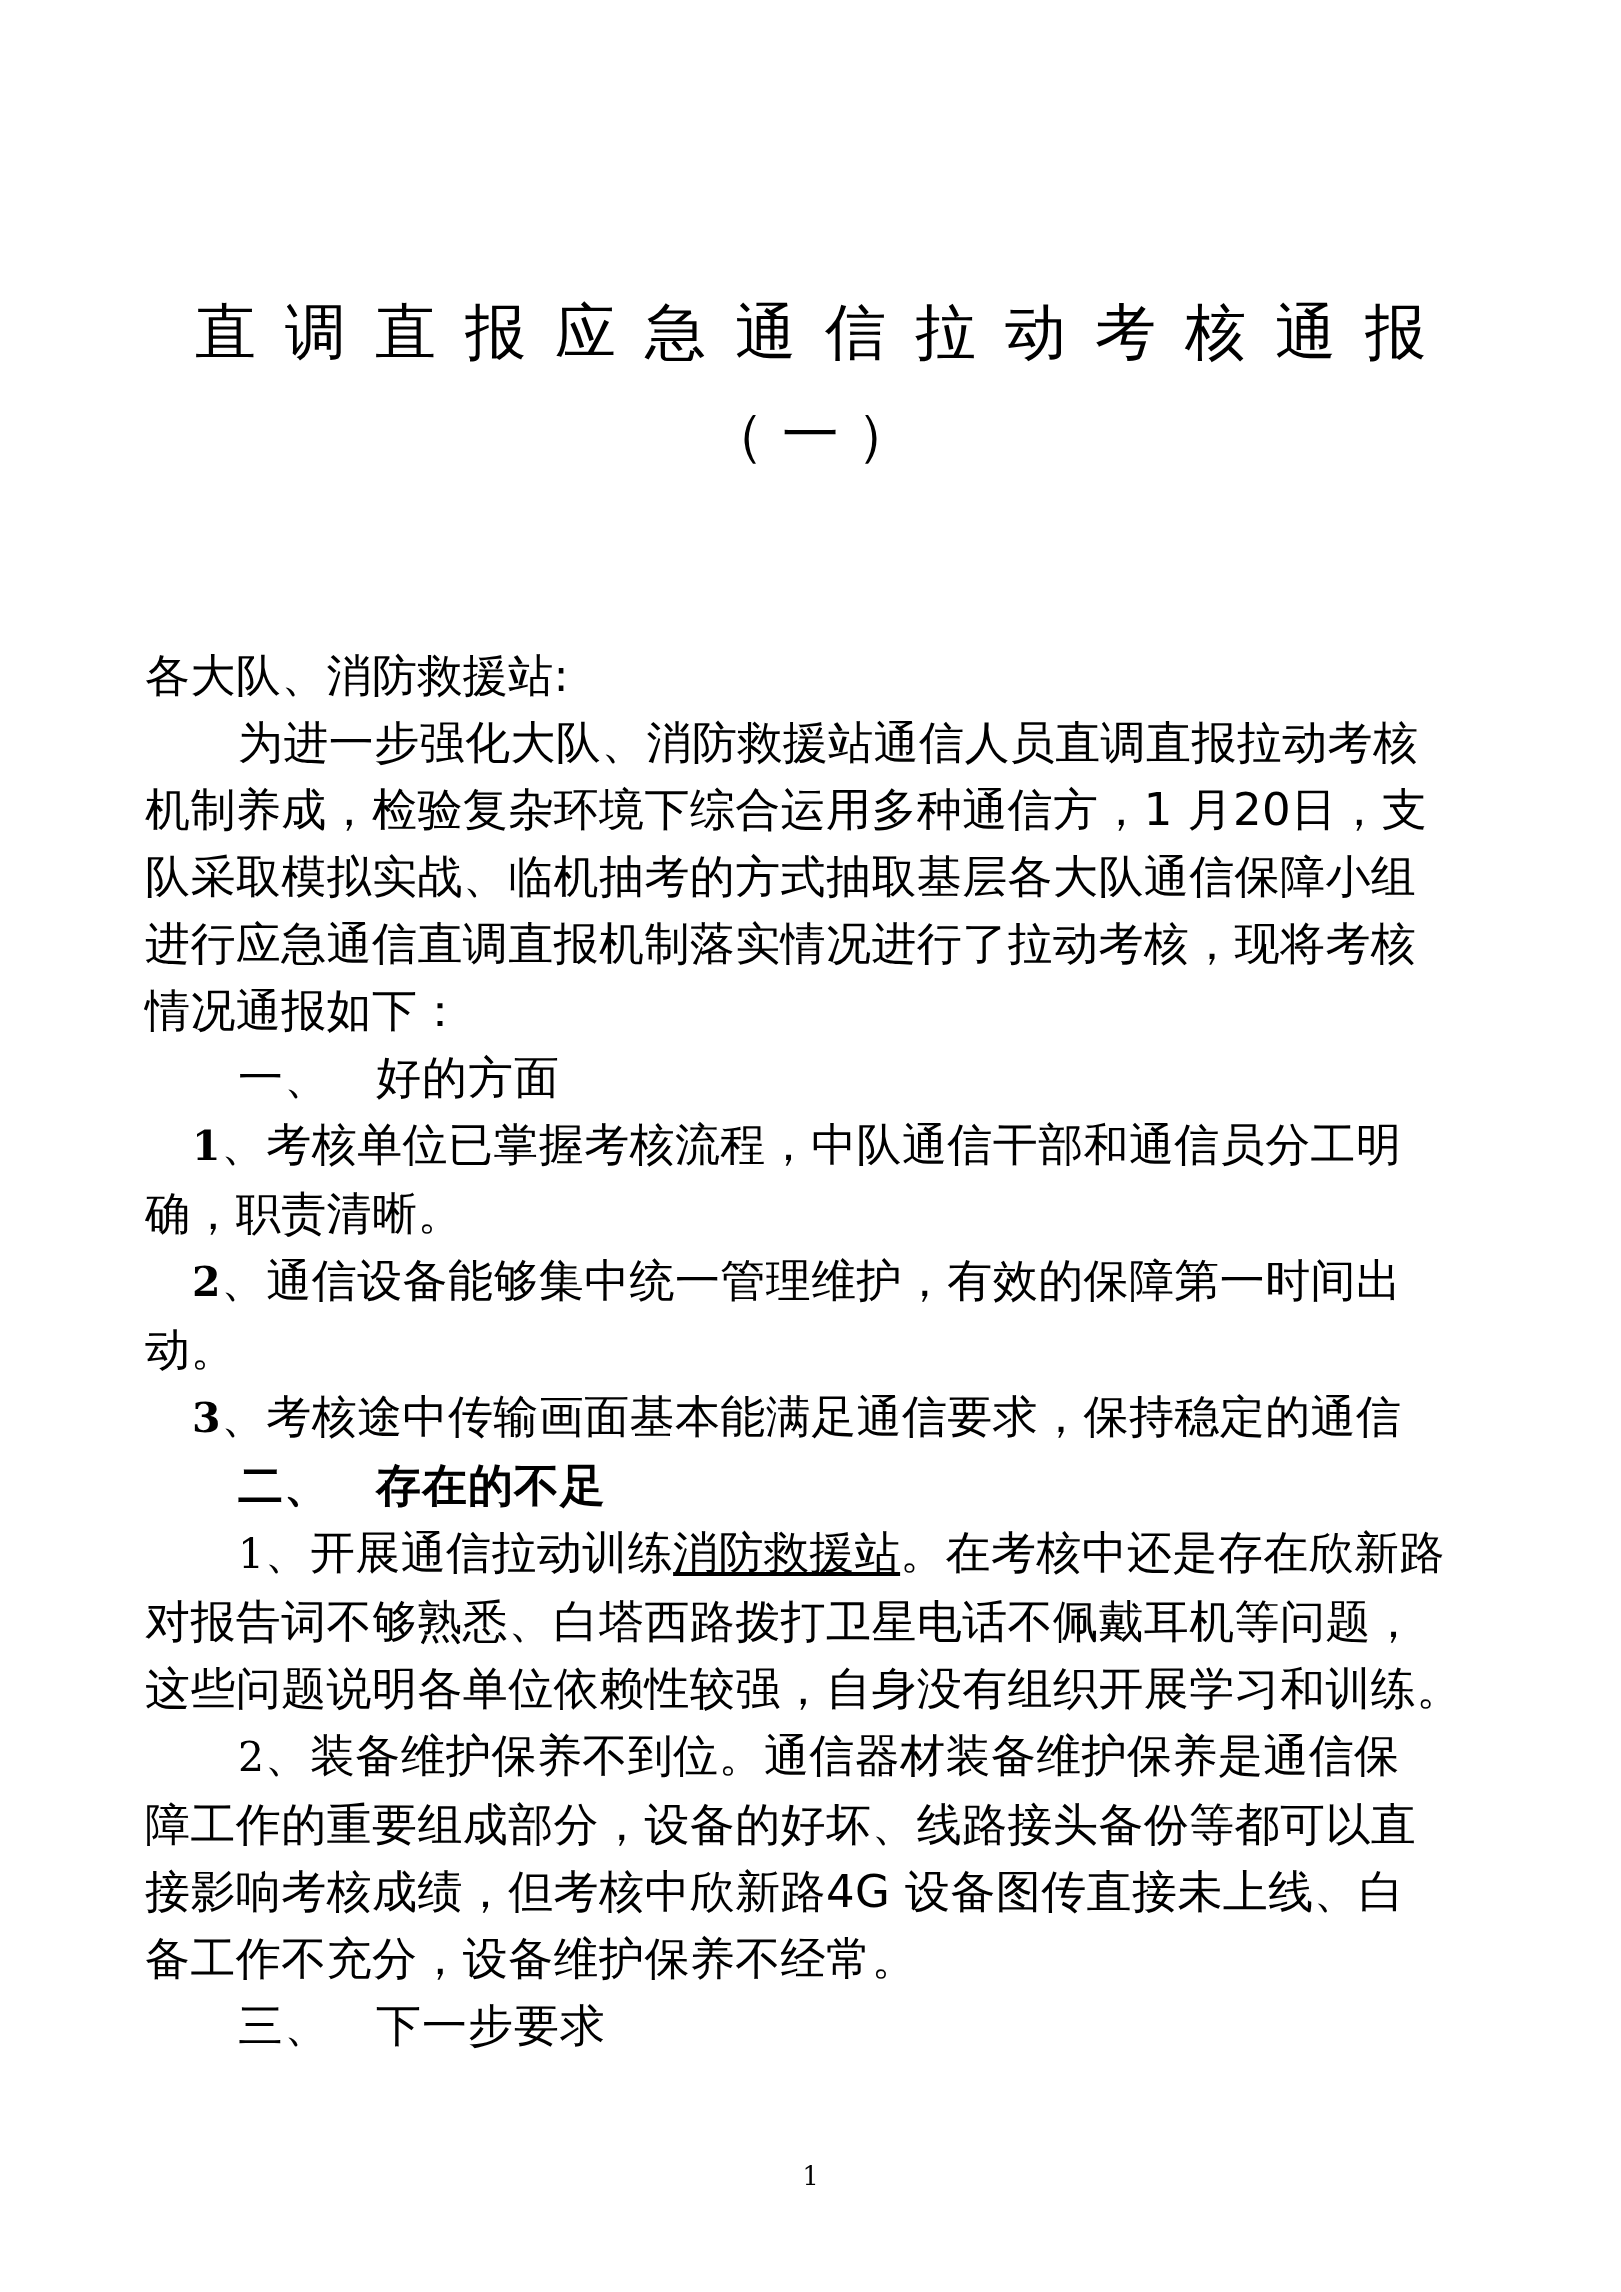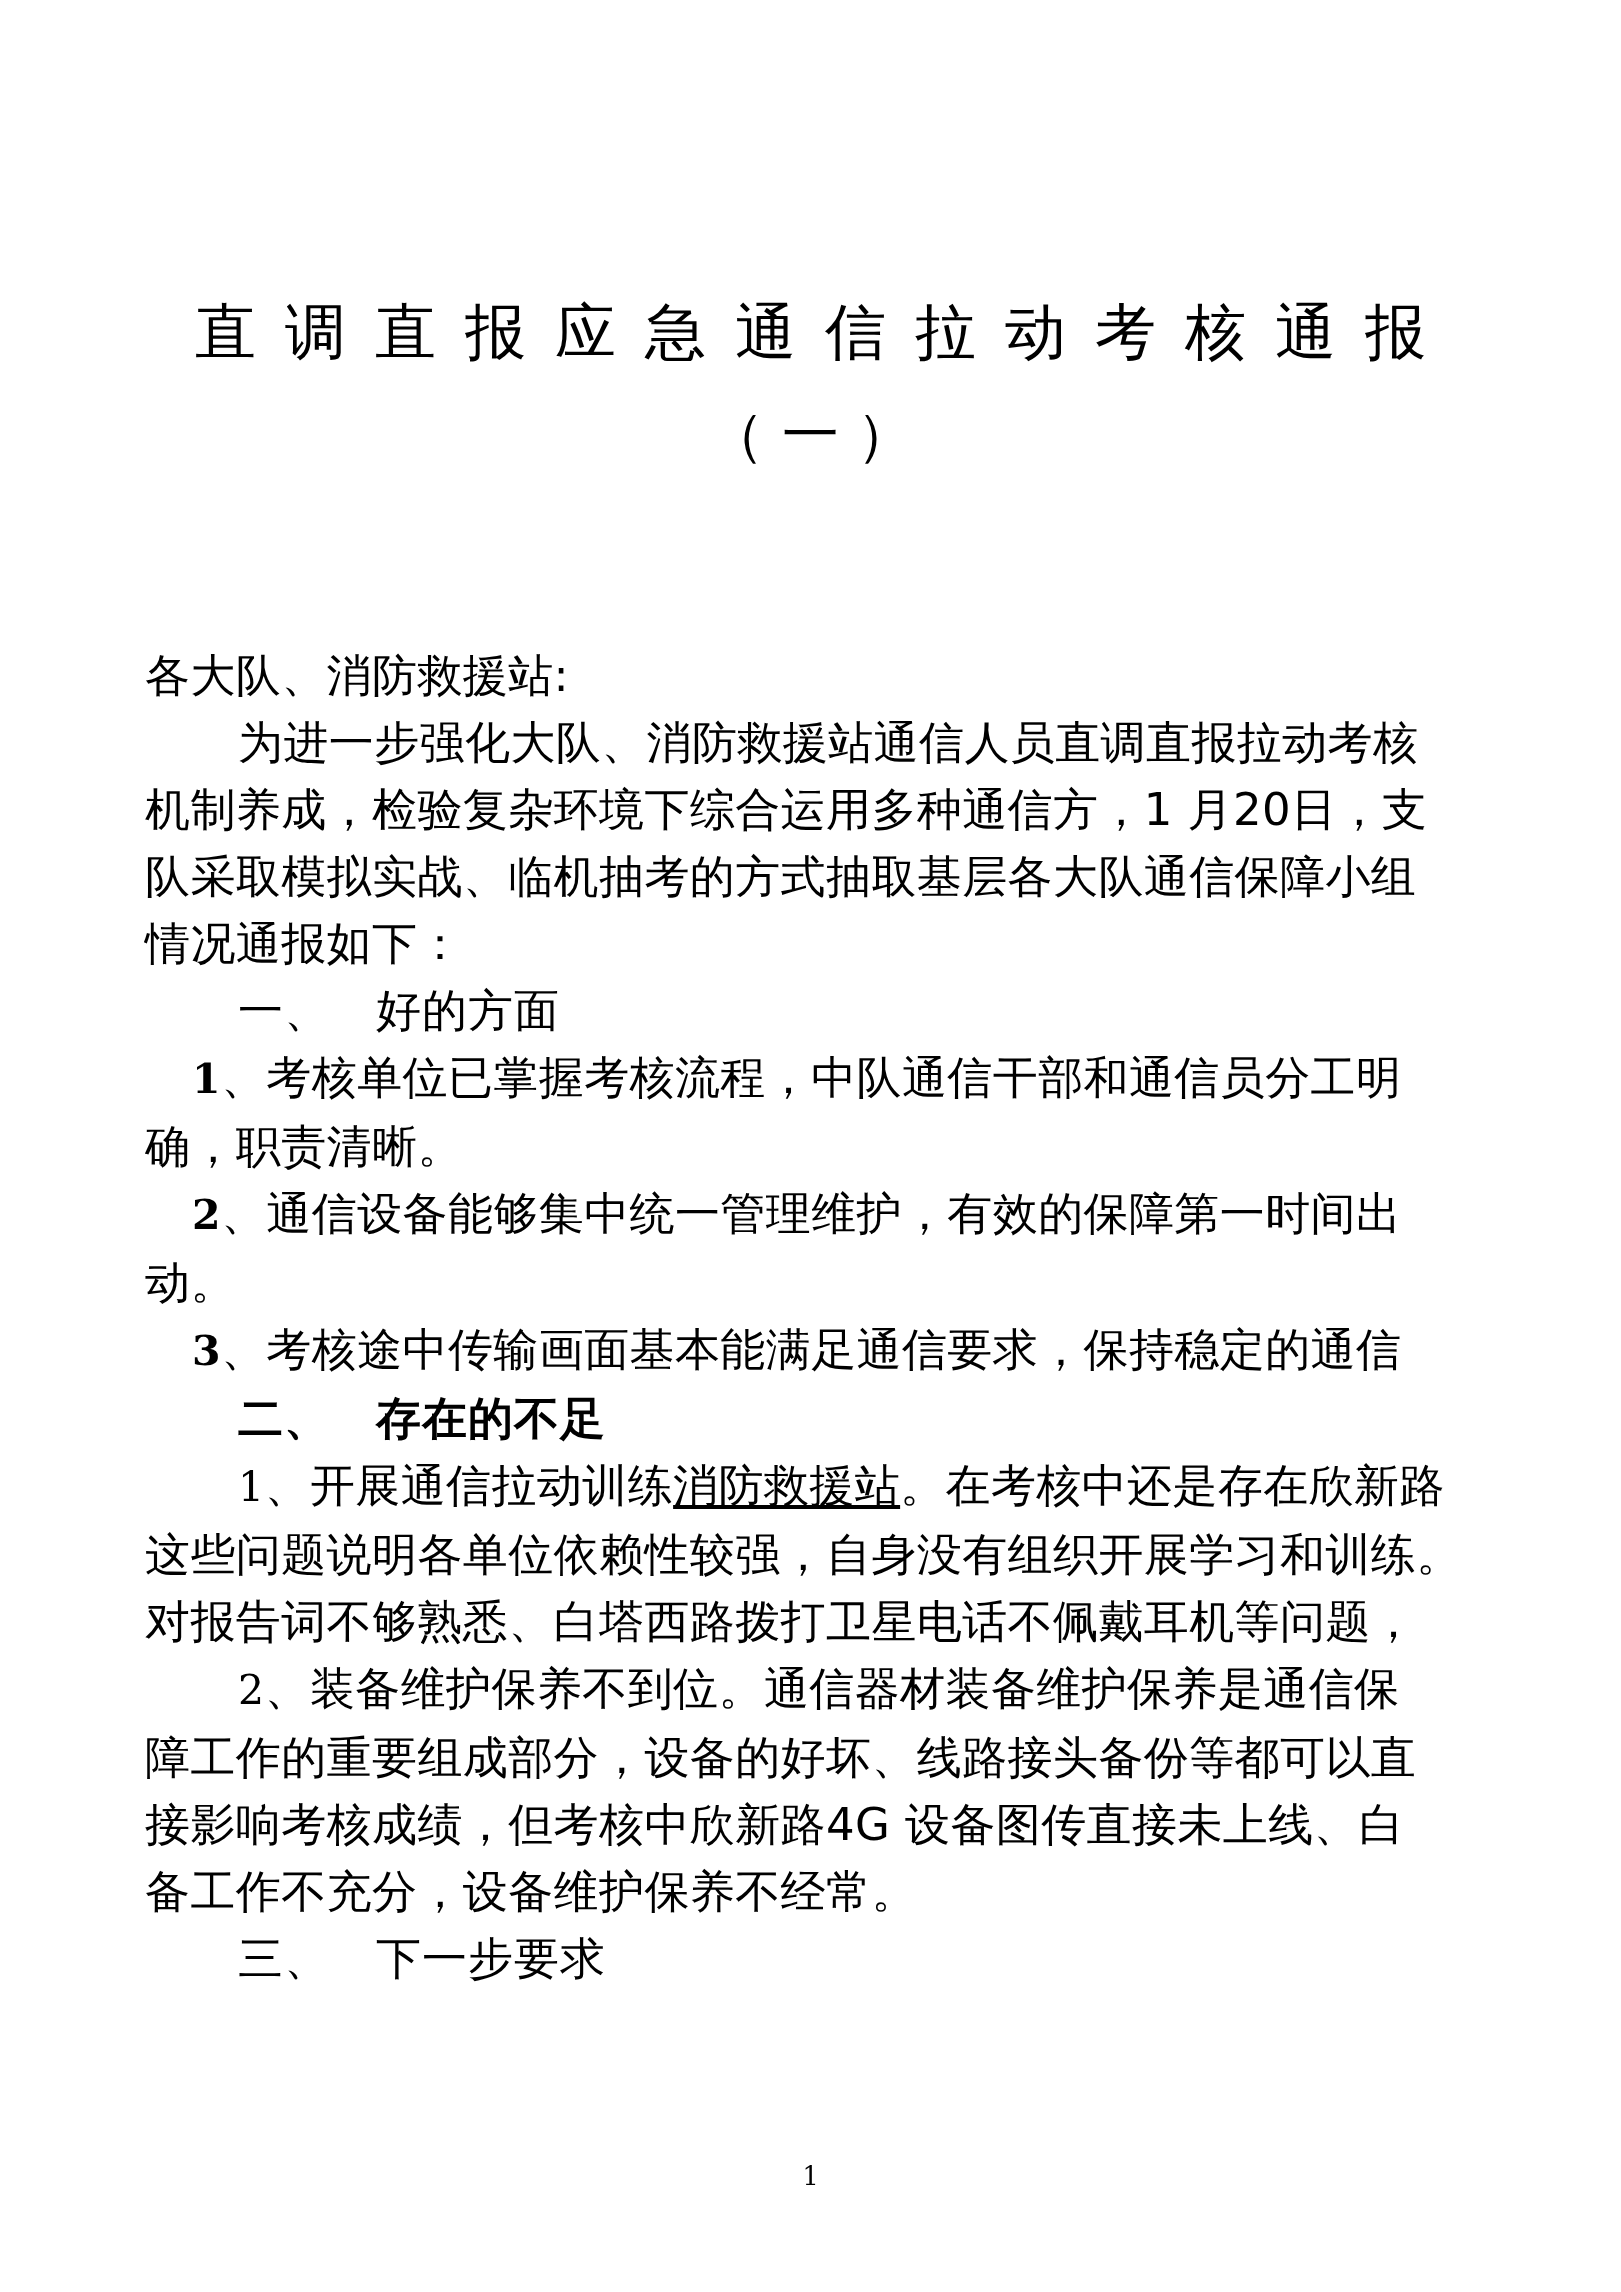--- a/index.html
+++ b/index.html
@@ -112,37 +112,38 @@
     <div class="doc-subtitle">（一）</div>
   </div>
 
   <div class="body-block">
 
     <div class="ln">各大队、消防救援站:</div>
 
     <div class="ln indent2">为进一步强化大队、消防救援站通信人员直调直报拉动考核</div>
     <div class="ln">机制养成，检验复杂环境下综合运用多种通信方，1 月20日，支</div>
     <div class="ln">队采取模拟实战、临机抽考的方式抽取基层各大队通信保障小组</div>
+    <div class="ln">进行应急通信直调直报机制落实情况进行了拉动考核，现将考核</div>
     <div class="ln">情况通报如下：</div>
 
     <div class="ln heading">一、　好的方面</div>
 
     <div class="ln indent1"><span class="num">1</span><span>、</span><span>考核单位已掌握考核流程，中队通信干部和通信员分工明</span></div>
     <div class="ln">确，职责清晰。</div>
 
     <div class="ln indent1"><span class="num">2</span><span>、</span><span>通信设备能够集中统一管理维护，有效的保障第一时间出</span></div>
     <div class="ln">动。</div>
 
     <div class="ln indent1"><span class="num">3</span><span>、</span><span>考核途中传输画面基本能满足通信要求，保持稳定的通信</span></div>
 
     <div class="ln heading-bold">二、　存在的不足</div>
 
     <div class="ln indent2"><span class="num-l">1</span><span>、</span><span>开展通信拉动训练</span><span class="u">消防救援站</span><span>。在考核中还是存在欣新路</span></div>
+    <div class="ln">对报告词不够熟悉、白塔西路拨打卫星电话不佩戴耳机等问题，</div>
     <div class="ln">这些问题说明各单位依赖性较强，自身没有组织开展学习和训练。</div>
-    <div class="ln">对报告词不够熟悉、白塔西路拨打卫星电话不佩戴耳机等问题，</div>
 
     <div class="ln indent2"><span class="num-l">2</span><span>、</span><span>装备维护保养不到位。通信器材装备维护保养是通信保</span></div>
     <div class="ln">障工作的重要组成部分，设备的好坏、线路接头备份等都可以直</div>
     <div class="ln">接影响考核成绩，但考核中欣新路4G  设备图传直接未上线、白</div>
     <div class="ln">备工作不充分，设备维护保养不经常。</div>
 
     <div class="ln heading">三、　下一步要求</div>
 
 
   </div>

